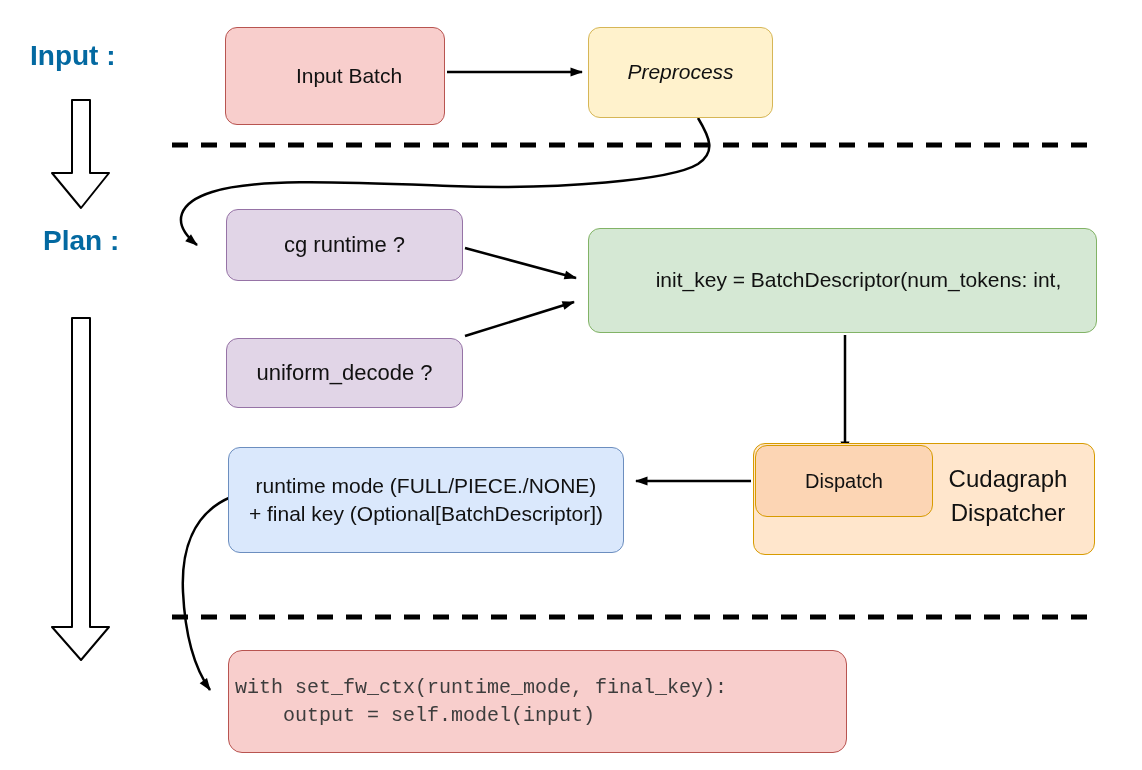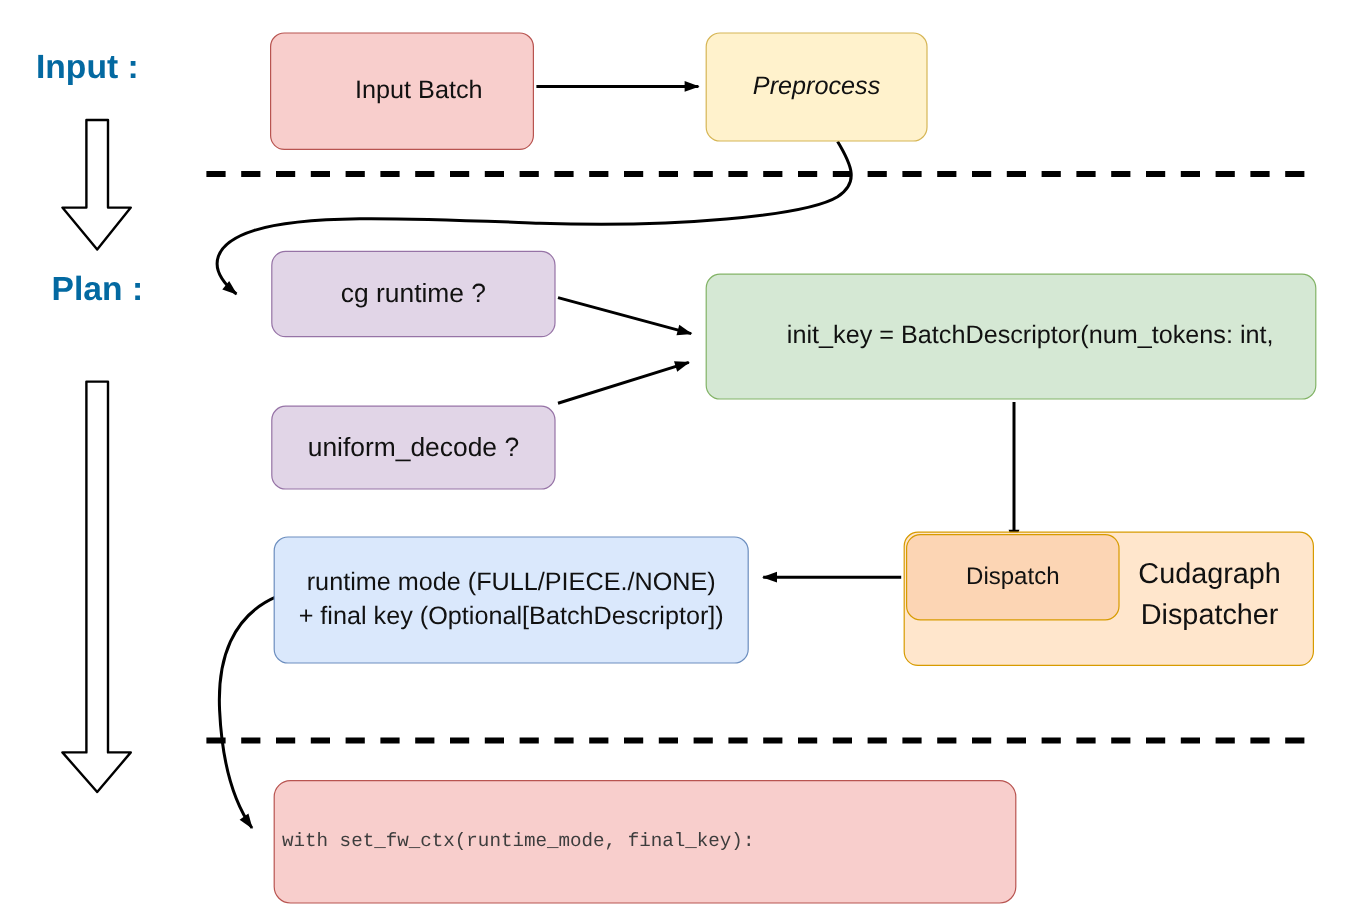--- a/index.html
+++ b/index.html
@@ -43,21 +43,21 @@
   #node-preprocess     {left:588px;top:27px; width:185px;height:91px; font-size:21px;font-style:italic;}
   #node-cg-padding     {left:226px;top:209px;width:237px;height:72px; font-size:22px;}
   #node-uniform-decode {left:226px;top:300px;width:237px;height:70px; font-size:22px;margin-top:38px;}
   #node-init-key       {left:588px;top:228px;width:509px;height:105px;font-size:21px;}
   #node-cudagraph      {left:753px;top:443px;width:342px;height:112px;}
   #node-dispatch       {left:755px;top:445px;width:178px;height:72px; font-size:20px;text-align:center;}
   #node-runtime-mode   {left:228px;top:447px;width:396px;height:106px;font-size:21px;}
   #node-execute-code   {left:228px;top:650px;width:619px;height:103px;
                         align-items:flex-start;justify-content:center;
                         font-family:"Liberation Mono","DejaVu Sans Mono",monospace;
-                        font-size:16px;color:var(--code-text);line-height:1.38;border-radius:14px;}
+                        font-size:20px;color:var(--code-text);line-height:1.38;border-radius:14px;}
   #node-execute-code .ln{white-space:pre;padding-left:6px;}
   #cudagraph-label{
     position:absolute;left:920px;top:462px;width:176px;
     font-size:24px;line-height:34px;text-align:center;color:#111111;
   }
 </style>
 </head>
 <body>
 
 <div id="canvas">
@@ -126,15 +126,16 @@
     <div class="ln">Dispatcher</div>
   </div>
 
   <div id="node-runtime-mode" class="node box-blue">
     <span class="ln">runtime mode (FULL/PIECE./NONE)</span>
     <span class="ln">+ final key (Optional[BatchDescriptor])</span>
   </div>
 
   <div id="node-execute-code" class="node box-red">
     <span class="ln">with set_fw_ctx(runtime_mode, final_key):</span>
+    <span class="ln">    output = self.model(input)</span>
   </div>
 
 </div>
 
 </body></html>

